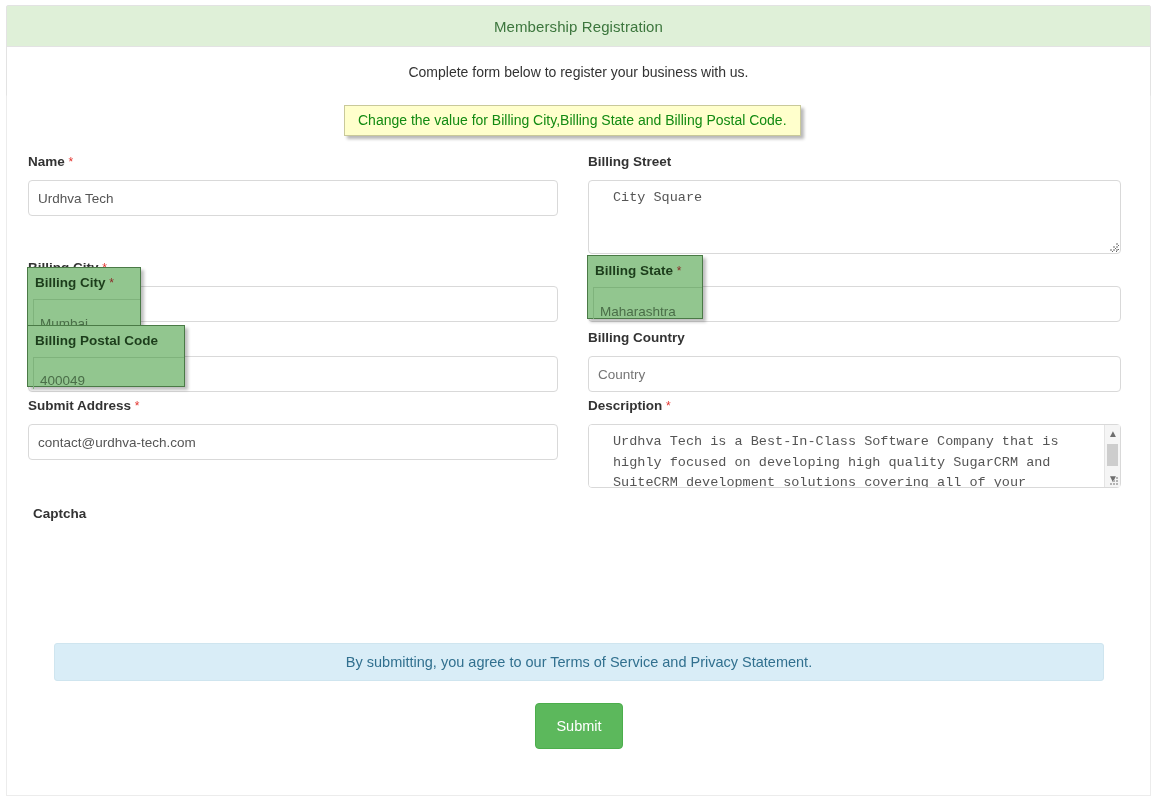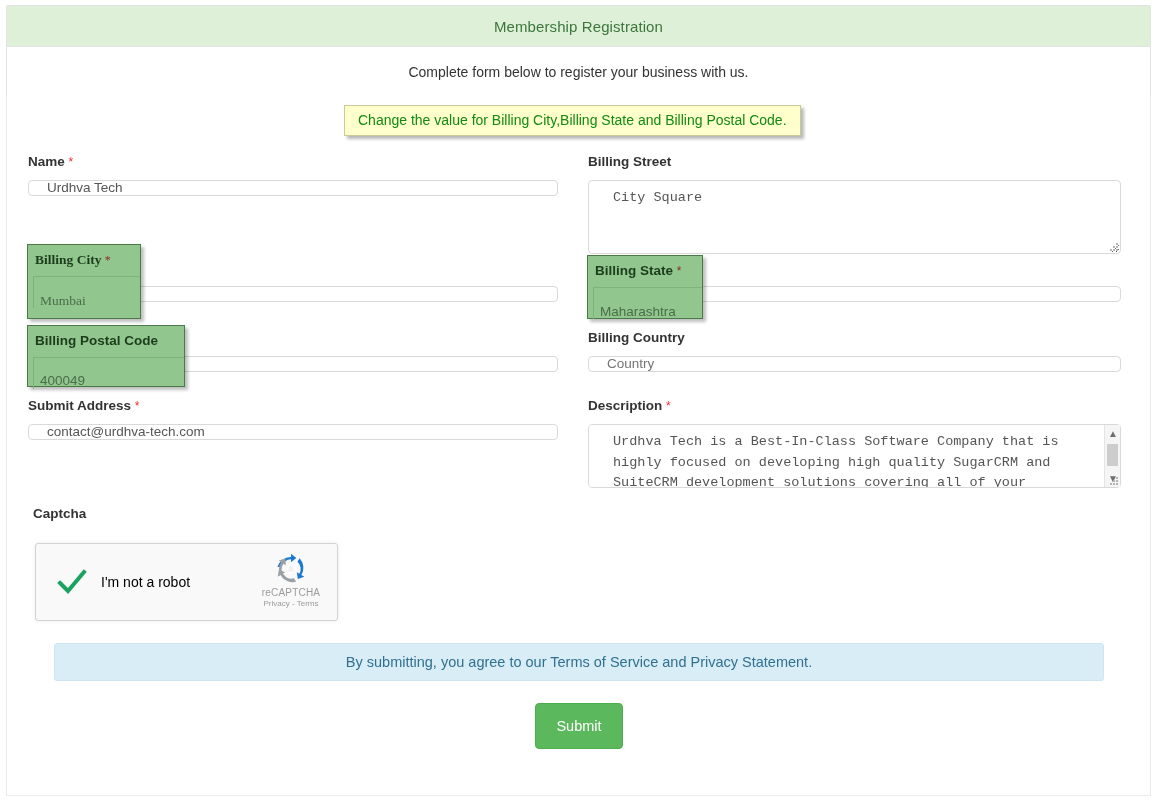--- a/index.html
+++ b/index.html
@@ -93,28 +93,28 @@
     font-weight: bold;
     color: #333333;
     margin-bottom: 6px;
     line-height: 24px;
   }
   .req { color: #e3342f; font-weight: normal; font-size: 12px; }
 
   .ctl {
     display: block;
     width: 100%;
-    height: 16px;
+    height: 36px;
     border: 1px solid #d9d9d9;
     border-radius: 4px;
     background: #ffffff;
     font-family: "Liberation Sans", sans-serif;
     font-size: 13.5px;
     color: #555555;
-    padding: 0 18px;
+    padding: 0 9px;
     line-height: 30px;
     outline: none;
   }
   .ctl.ph { color: #8c8c8c; }
 
   textarea.ctl {
     height: 74px;
     padding: 7px 24px;
     line-height: 20px;
     resize: vertical;
@@ -379,21 +379,21 @@
             <i style="right:3px;bottom:0;"></i>
             <i style="right:6px;bottom:0;"></i>
           <i style="right:0;bottom:3px;"></i>
             <i style="right:3px;bottom:3px;"></i>
           <i style="right:0;bottom:6px;"></i>
         </span>
       </div>
     </div>
   </div>
 
-  <div class="hl" style="left:27px; top:244px; width:114px; height:75px;font-family:Liberation Serif, serif;">
+  <div class="hl" style="left:27px; top:267px; width:114px; height:64px;">
     <div class="hl-inner">
       <div class="hl-label">
         <span>Billing City</span>
         <span class="req">*</span>
       </div>
     </div>
     <div class="hl-valbox"></div>
     <div class="hl-value" style="position:absolute; left:7px; top:36px;">Mumbai</div>
   </div>
 
@@ -415,42 +415,20 @@
       </div>
     </div>
     <div class="hl-valbox"></div>
     <div class="hl-value" style="position:absolute; left:7px; top:35px;">400049</div>
   </div>
 
   <label class="fl" style="position:absolute; left:33px; top:502px;">
     <span>Captcha</span>
   </label>
 
-  <div class="captcha-box">
-    <span class="cap-check">
-      <svg width="32" height="32" viewBox="0 0 32 32">
-        <path d="M4 17 L12 25 L28 6" stroke="#1aa260" stroke-width="4" fill="none" stroke-linecap="square" stroke-linejoin="miter"></path>
-      </svg>
-    </span>
-    <span class="cap-text">I'm not a robot</span>
-    <div class="cap-logo">
-      <span class="cap-logo-mark">
-        <svg width="32" height="32" viewBox="0 0 48 48">
-          <path d="M24 6 L24 1 L32 7.5 L24 14 L24 9.5 A14.5 14.5 0 0 0 9.8 21 L3.6 21 A20.7 20.7 0 0 1 24 6 Z" fill="#1c79d0"></path>
-          <path d="M42 24 A18 18 0 0 1 24 42 L24 46.5 L16 40 L24 33.5 L24 38 A14 14 0 0 0 38 24 Z" fill="#9aa0a6" transform="rotate(125 24 24)"></path>
-          <path d="M24 6 L24 1 L32 7.5 L24 14 L24 9.5 A14.5 14.5 0 0 0 9.8 21 L3.6 21 A20.7 20.7 0 0 1 24 6 Z" fill="#1c79d0" transform="rotate(120 24 24)"></path>
-          <path d="M24 6 L24 1 L32 7.5 L24 14 L24 9.5 A14.5 14.5 0 0 0 9.8 21 L3.6 21 A20.7 20.7 0 0 1 24 6 Z" fill="#9aa0a6" transform="rotate(240 24 24)"></path>
-          <circle cx="24" cy="24" r="6" fill="#ffffff"></circle>
-          <path d="M21 22 a3 3 0 0 1 6 0 v1 h1 v5 h-8 v-5 h1 z" fill="#f1f1f1"></path>
-        </svg>
-      </span>
-      <div class="cap-brand">reCAPTCHA</div>
-      <div class="cap-legal">Privacy - Terms</div>
-    </div>
-  </div>
 
   <div class="alert">
     <span>By submitting, you agree to our Terms of Service and Privacy Statement.</span>
   </div>
 
   <button class="submit-btn">Submit</button>
 
 </div>
 
 </body></html>

